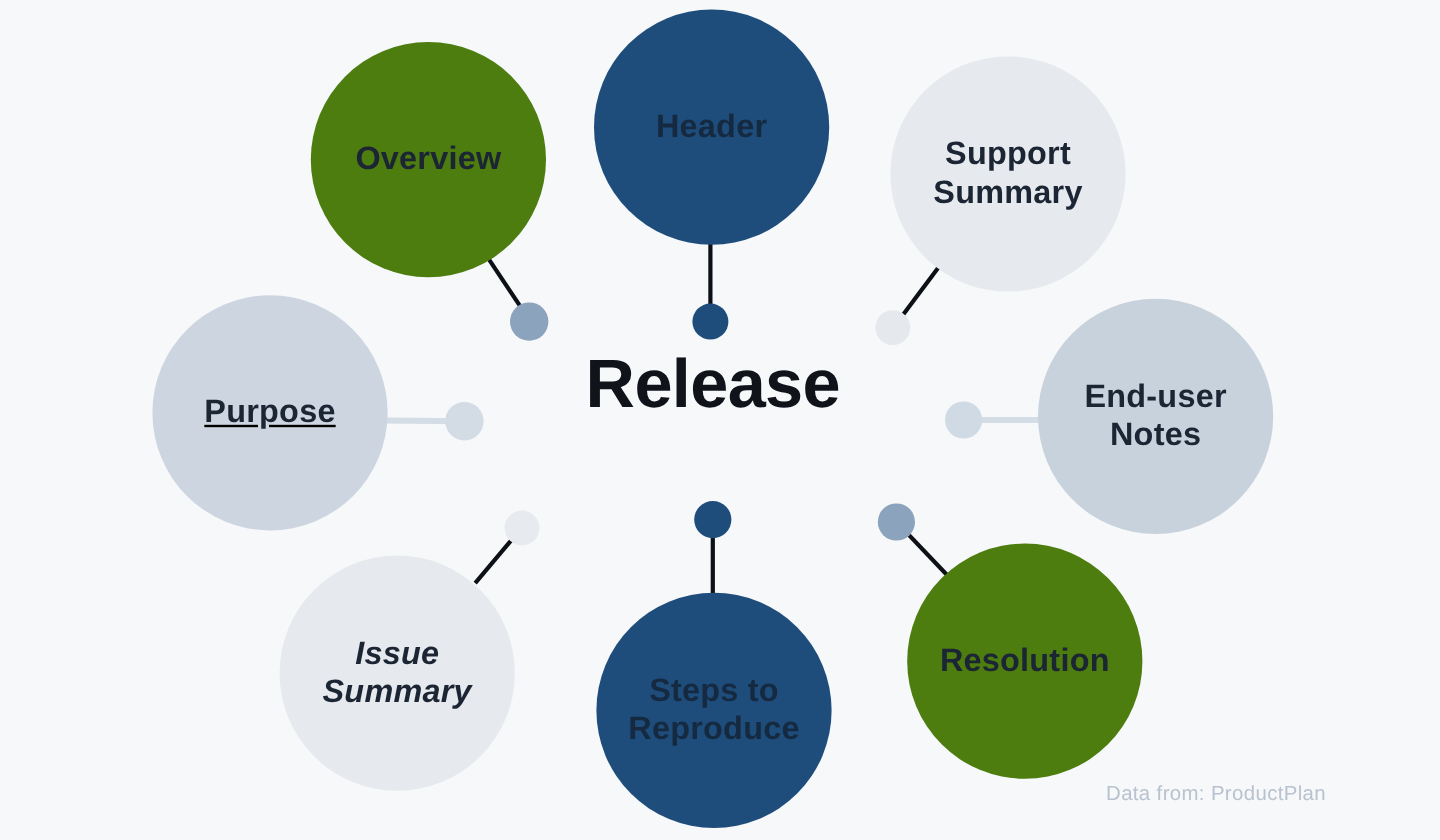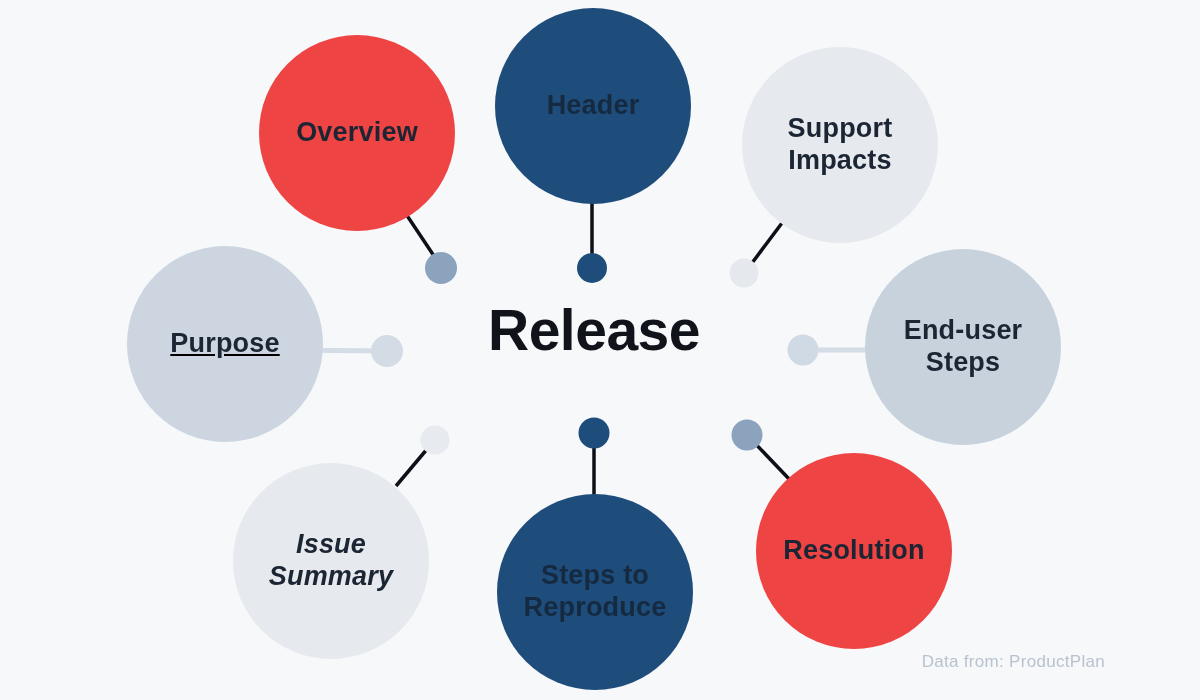--- a/index.html
+++ b/index.html
@@ -29,21 +29,21 @@
   .node-label {
     display: block;
     max-width: 150px;
     text-align: center;
     font-weight: bold;
     font-size: 27px;
     line-height: 1.18;
     color: #1B2533;
     letter-spacing: 0.2px;
   }
-  .n-steel { background: #ef4444; }
+  .n-steel { background: #4d7c0f; }
   .n-dark  { background: #1E4D7C; }
   .n-dark .node-label { color: #152A40; }
   .n-lgray { background: #E6E9ED; }
   .n-pale  { background: #CDD6E0; text-decoration: underline; }
   .n-pale2 { background: #C8D2DD; }
 
   .pos-overview   { left: 259px; top: 35px; }
   .pos-header     { left: 495px; top: 8px; }
   .pos-support    { left: 742px; top: 47px; }
   .pos-purpose    { left: 127px; top: 246px; }
@@ -58,21 +58,20 @@
     top: 291px;
     transform: translateX(-50%);
     z-index: 2;
     text-align: center;
     font-weight: 800;
     font-size: 57px;
     line-height: 58px;
     letter-spacing: -0.5px;
     color: #10141A;
     white-space: nowrap;
-    margin-top: 10px;
   }
   .attribution {
     position: absolute;
     right: 95px;
     top: 652px;
     z-index: 2;
     font-size: 17px;
     color: #B9C2CF;
     letter-spacing: 0.3px;
     text-align: right;
@@ -106,29 +105,29 @@
 
   <div class="node n-steel pos-overview">
     <span class="node-label">Overview</span>
   </div>
 
   <div class="node n-dark pos-header">
     <span class="node-label">Header</span>
   </div>
 
   <div class="node n-lgray pos-support">
-    <span class="node-label">Support Impacts</span>
+    <span class="node-label">Support Summary</span>
   </div>
 
   <div class="node n-pale pos-purpose">
     <span class="node-label">Purpose</span>
   </div>
 
   <div class="node n-pale2 pos-enduser">
-    <span class="node-label">End-user Steps</span>
+    <span class="node-label">End-user Notes</span>
   </div>
 
   <div class="node n-lgray pos-issue">
     <span class="node-label">Issue Summary</span>
   </div>
 
   <div class="node n-dark pos-steps">
     <span class="node-label">Steps to Reproduce</span>
   </div>
 

